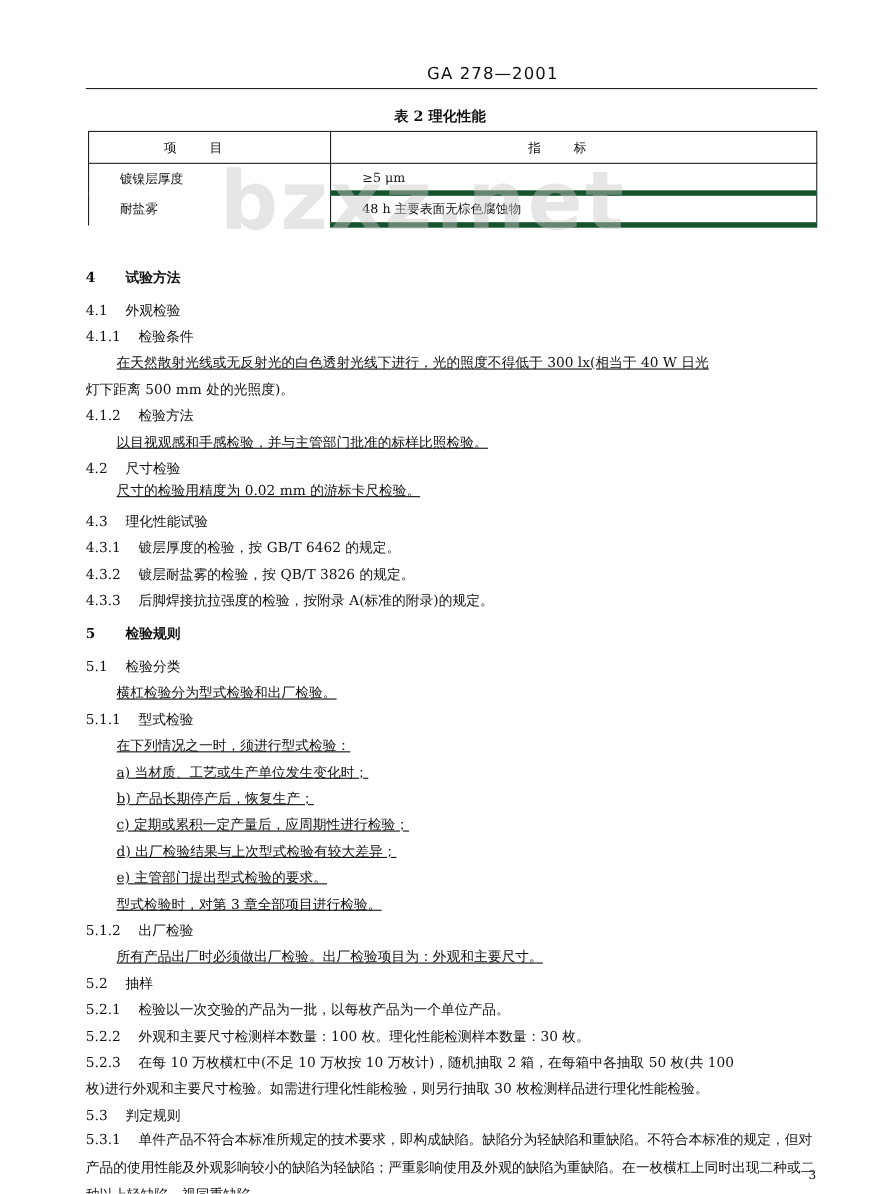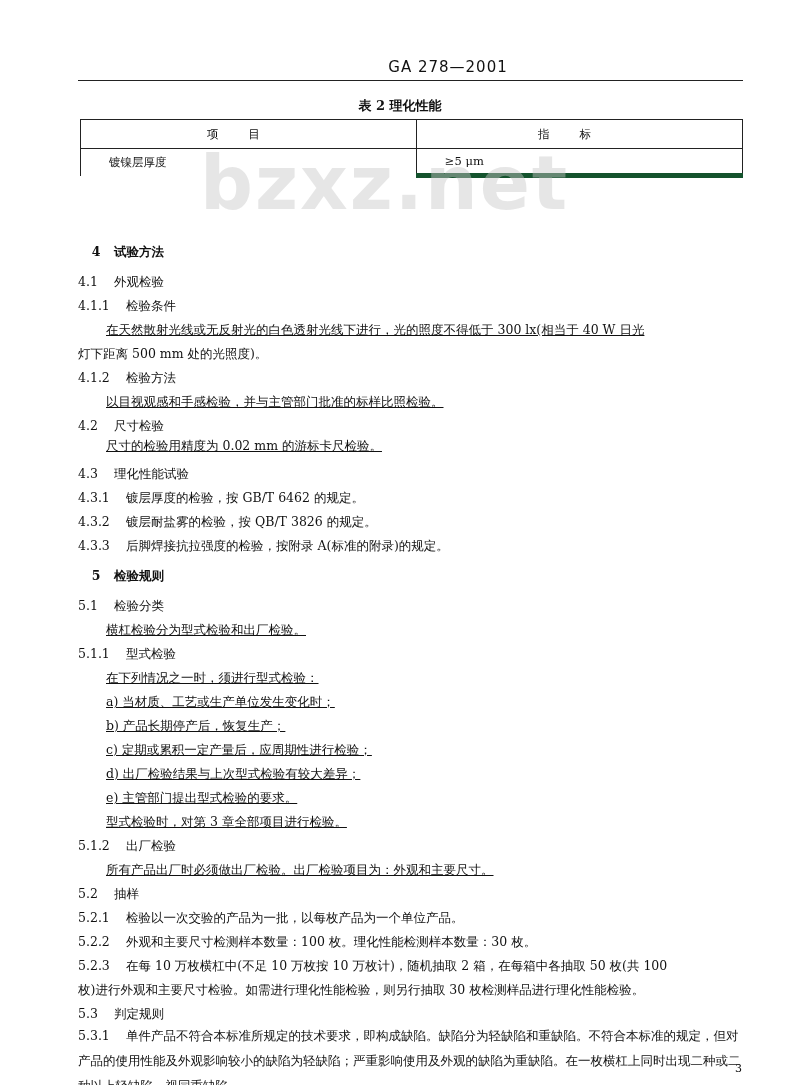--- a/index.html
+++ b/index.html
@@ -11,21 +11,21 @@
   .caption { left:0; width:800px; top:97px; text-align:center; font-size:13px; font-weight:bold; }
   table.t { position:absolute; left:80px; top:119px; width:663px; border-collapse:collapse; font-size:11.5px; }
   table.t th, table.t td { border-left:1.5px solid #222; border-right:1.5px solid #222; font-weight:normal; padding:0; }
   table.t th { height:28px; border-top:1.5px solid #222; border-bottom:1.2px solid #222; letter-spacing:30px; }
   table.t td { height:24px;padding-left:28px; }
   table.t tr.last td { border-bottom:1.5px solid #222; }
   table.t td.c2 { border-bottom:5px solid #14532d; }
   table.t tr.last td.c2 { border-bottom:1.5px solid #222; }
   .wm { left:200px; top:140px; font-family:"DejaVu Sans","Liberation Sans",sans-serif; font-size:74px; font-weight:bold; color:rgba(200,200,200,0.45); letter-spacing:2px; }
   .line { left:78px; font-size:12.5px; line-height:20px; white-space:nowrap; }
-  .sec { font-weight:bold;text-align:center; }
+  .sec { font-weight:bold; }
   .ind { left:106px;text-decoration:underline; }
   .wrap { left:78px; width:665px; font-size:12.5px; line-height:25px; white-space:normal; }
   .num { display:inline-block; min-width:48px; }
   .num2 { display:inline-block; min-width:36px; }
   .pno { left:735px; top:1062px; font-size:11px; }
 </style>
 </head>
 <body>
 
 <div class="abs hdr">GA 278—2001</div>
@@ -35,20 +35,24 @@
 
 <table class="t">
   <tbody>
       <tr>
     <th>项目</th>
     <th>指标</th>
   </tr>
   <tr>
     <td>镀镍层厚度</td>
     <td class="c2">≥5 μm</td>
+  </tr>
+  <tr>
+    <td>耐盐雾</td>
+    <td class="c2">48 h 主要表面无棕色腐蚀物</td>
   </tr>
 </tbody>
   </table>
 
 <div class="abs wm">bzxz.net</div>
 
 <div class="abs line sec" style="top:242px"><span class="num2">4</span><span>试验方法</span></div>
 <div class="abs line" style="top:272px"><span class="num2">4.1</span><span>外观检验</span></div>
 <div class="abs line" style="top:296px"><span class="num">4.1.1</span><span>检验条件</span></div>
 <div class="abs line ind" style="top:320px">在天然散射光线或无反射光的白色透射光线下进行，光的照度不得低于 300 lx(相当于 40 W 日光</div>

